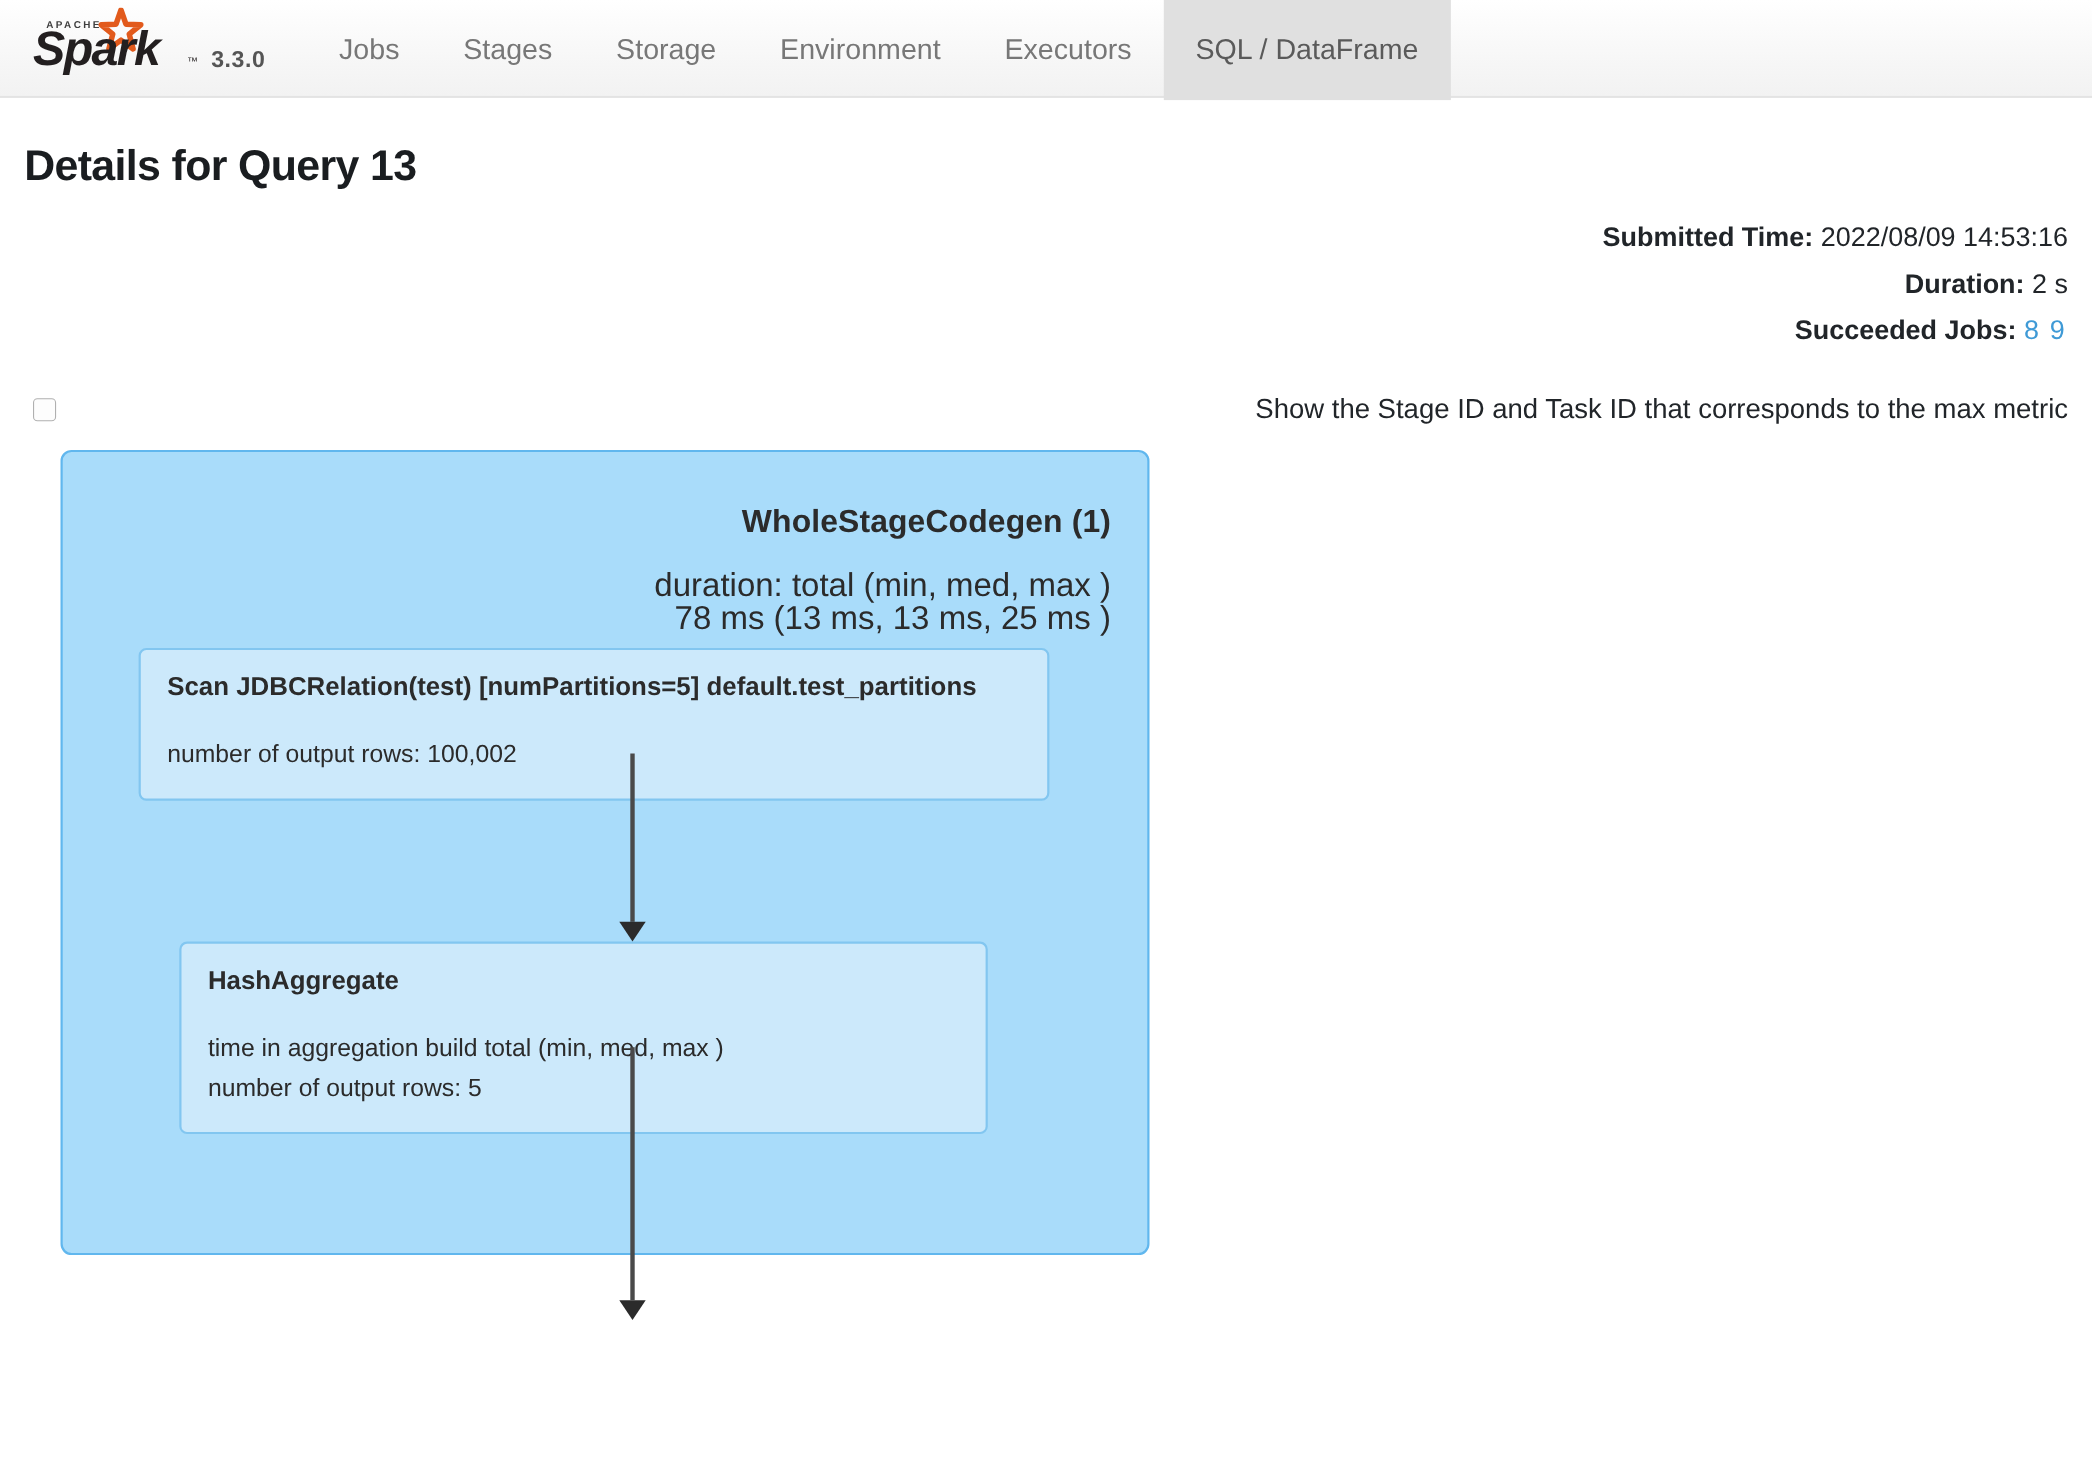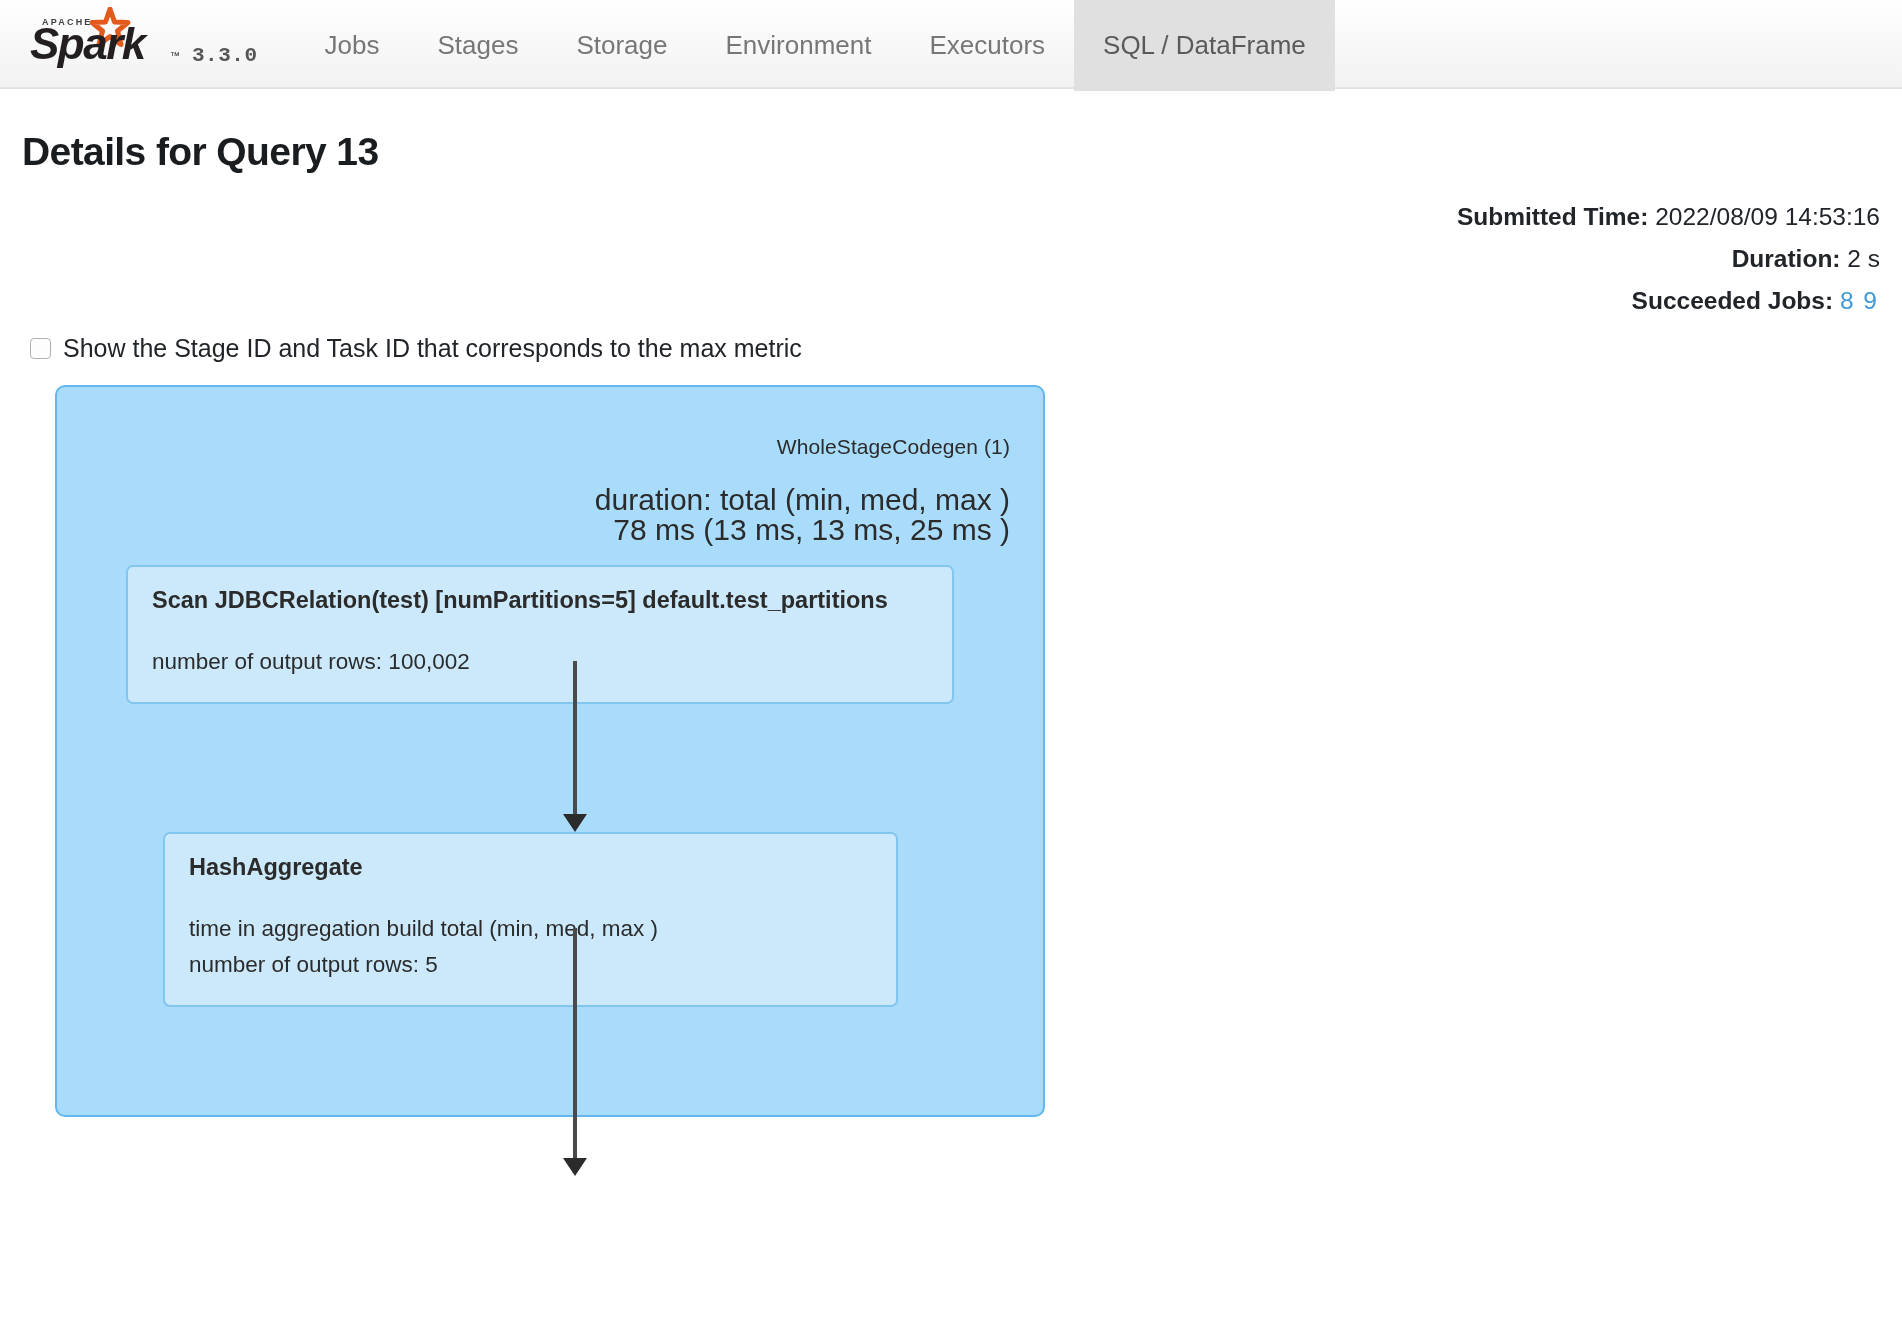--- a/index.html
+++ b/index.html
@@ -35,21 +35,20 @@
     height: 70px;
     display: block;
   }
   .version {
     font-size: 21px;
     font-weight: bold;
     color: #555;
     margin-left: 10px;
     margin-bottom: 10px;
     letter-spacing: 0.5px;
-    font-family: Liberation Mono, monospace;
   }
   .navtabs {
     display: flex;
     align-items: flex-start;
     height: 91px;
     margin-left: 38px;
   }
   .navtab {
     display: flex;
     align-items: center;
@@ -85,21 +84,22 @@
   .meta-line b { font-weight: bold; }
   .joblink {
     color: #3f9ad6;
     text-decoration: none;
     margin-right: 3px;
   }
 
   .checkbox-row {
     display: flex;
     align-items: center;
-    margin-top: 12px;
+    margin-top: 36px;
+    justify-content: space-between;
   }
   .cb {
     -webkit-appearance: none;
     appearance: none;
     width: 21px; height: 21px;
     border: 1.5px solid #b0b0b0;
     border-radius: 4px;
     background: #fdfdfd;
     margin: 0 12px 0 8px;
     flex: none;
@@ -125,22 +125,22 @@
     border: 2px solid #61b7ee;
     border-radius: 10px;
   }
   .stage-header {
     position: absolute;
     right: 33px;
     top: 48px;
     text-align: right;
   }
   .stage-title {
-    font-size: 21px;
-    font-weight: normal;
+    font-size: 29px;
+    font-weight: bold;
     color: #2b2b2b;
     letter-spacing: 0.1px;
   }
   .stage-metrics {
     margin-top: 26px;
     font-size: 30px;
     line-height: 30px;
     color: #2b2b2b;
   }
 

